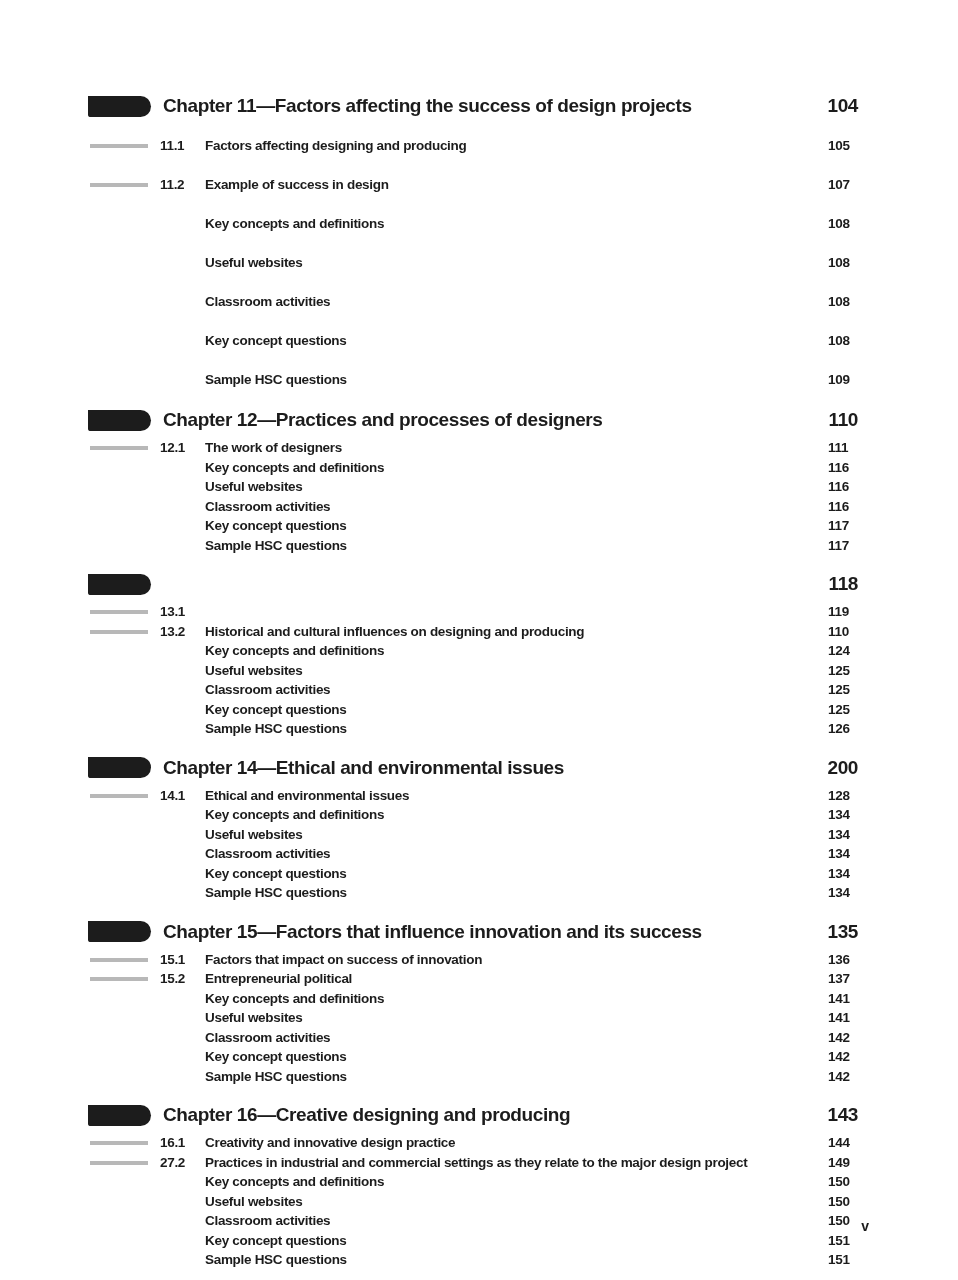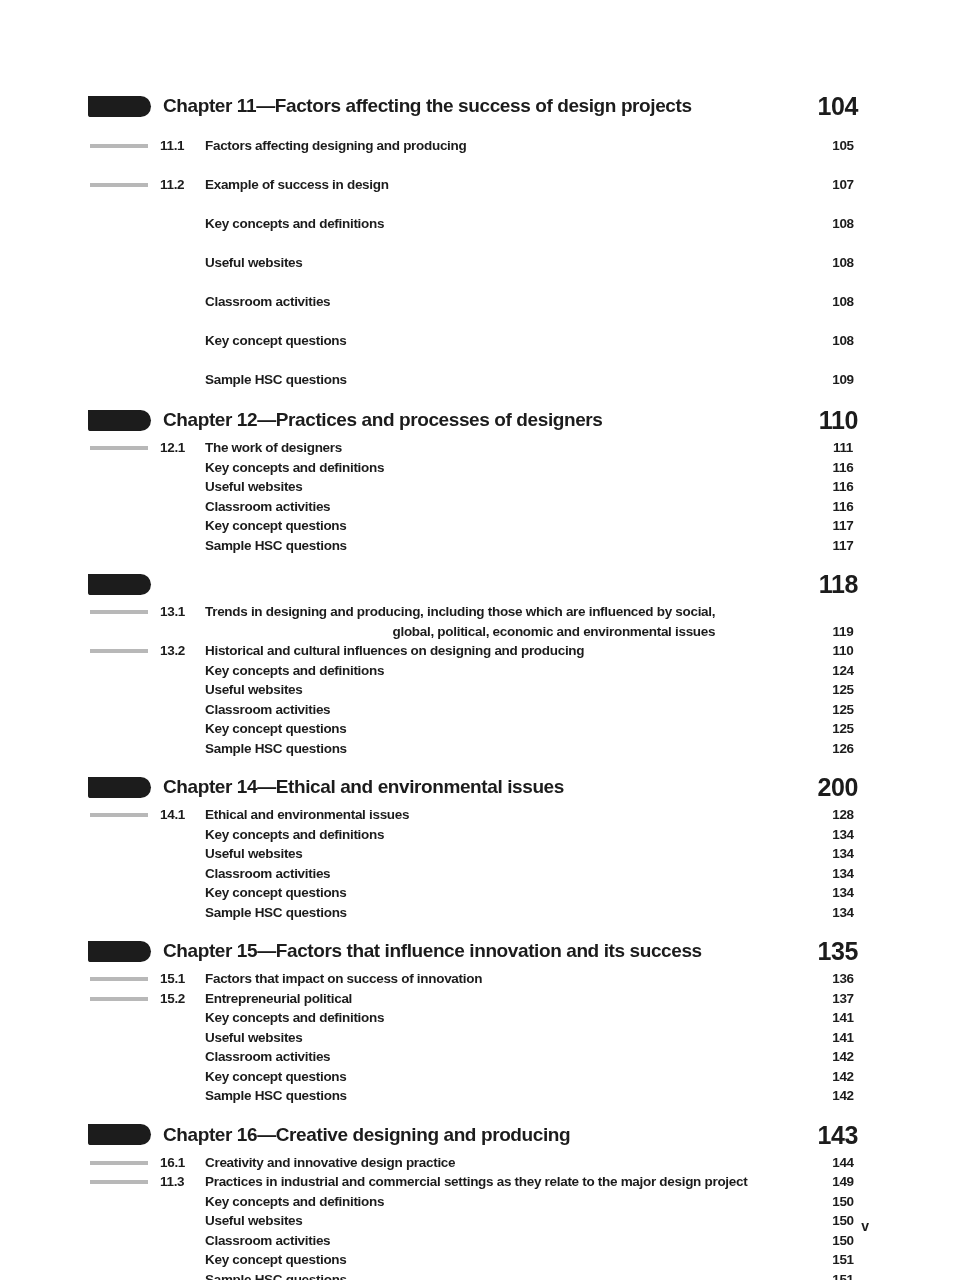--- a/index.html
+++ b/index.html
@@ -43,21 +43,21 @@
   .chapter-title {
     margin: 0;
     font-size: 19px;
     font-weight: bold;
     letter-spacing: -0.4px;
     line-height: 24px;
     white-space: nowrap;
   }
   .chapter-page {
     margin-left: auto;
-    font-size: 25px;
+    font-size: 19px;
     font-weight: bold;
     letter-spacing: -0.4px;
     line-height: 24px;
   }
   .toc-item {
     position: relative;
     display: flex;
     align-items: flex-start;
     margin-left: 72px;
     font-size: 13.5px;
@@ -80,28 +80,27 @@
   }
   .chapter:first-child .section-marker {
     top: 10px;
   }
   .item-num {
     flex: none;
     width: 45px;
   }
   .item-title {
     white-space: pre;
-    text-align: right;
   }
   .item-page {
     margin-left: auto;
     align-self: flex-end;
     min-width: 30px;
     padding-left: 12px;
-    text-align: center;
+    text-align: left;
   }
   .folio {
     position: absolute;
     right: 89px;
     bottom: 46px;
     font-size: 14px;
     font-weight: bold;
   }
 </style>
 </head>
@@ -220,22 +219,20 @@
 
   <section class="chapter">
     <div class="chapter-heading">
       <span class="chapter-marker"></span>
       <span class="chapter-page">118</span>
     </div>
     <div class="items">
   <div class="toc-item">
     <span class="section-marker"></span>
     <span class="item-num">13.1</span>
-    <span class="item-title">Trends in designing and producing, including those which are influenced by social,
-global, political, economic and environmental issues</span>
     <span class="item-page">119</span>
   </div>
 
   <div class="toc-item">
     <span class="section-marker"></span>
     <span class="item-num">13.2</span>
     <span class="item-title">Historical and cultural influences on designing and producing</span>
     <span class="item-page">110</span>
   </div>
 
@@ -394,21 +391,21 @@
     <div class="items">
   <div class="toc-item">
     <span class="section-marker"></span>
     <span class="item-num">16.1</span>
     <span class="item-title">Creativity and innovative design practice</span>
     <span class="item-page">144</span>
   </div>
 
   <div class="toc-item">
     <span class="section-marker"></span>
-    <span class="item-num">11.3</span>
+    <span class="item-num">27.2</span>
     <span class="item-title">Practices in industrial and commercial settings as they relate to the major design project</span>
     <span class="item-page">149</span>
   </div>
 
   <div class="toc-item unnumbered">
 
     <span class="item-num"></span>
     <span class="item-title">Key concepts and definitions</span>
     <span class="item-page">150</span>
   </div>

